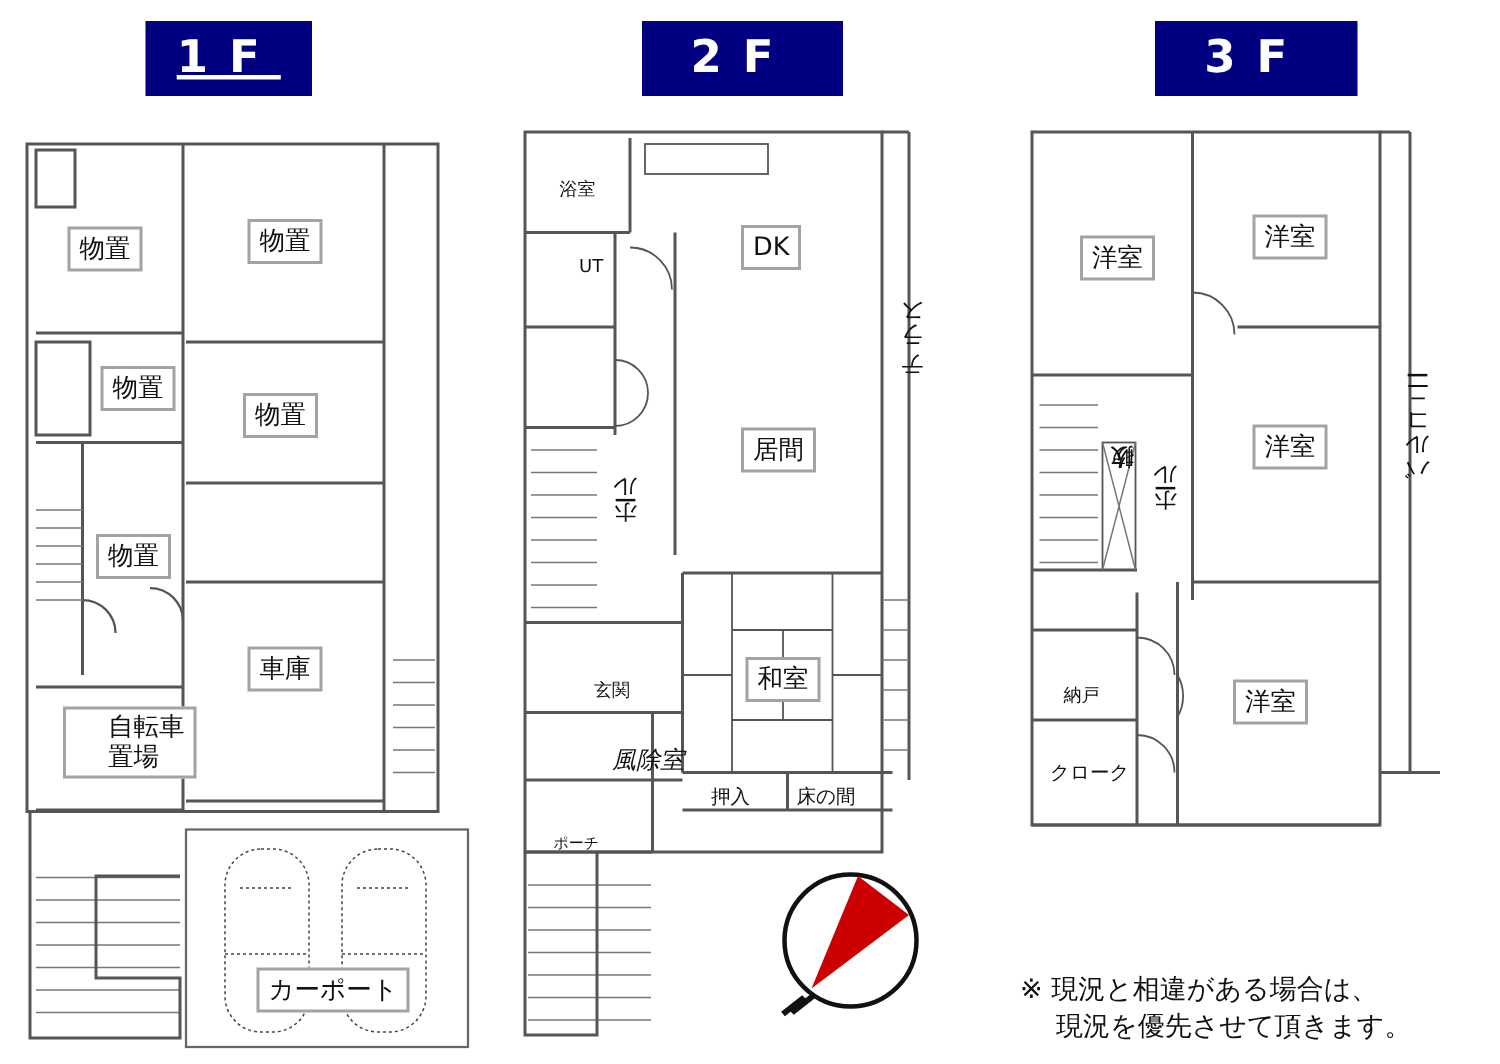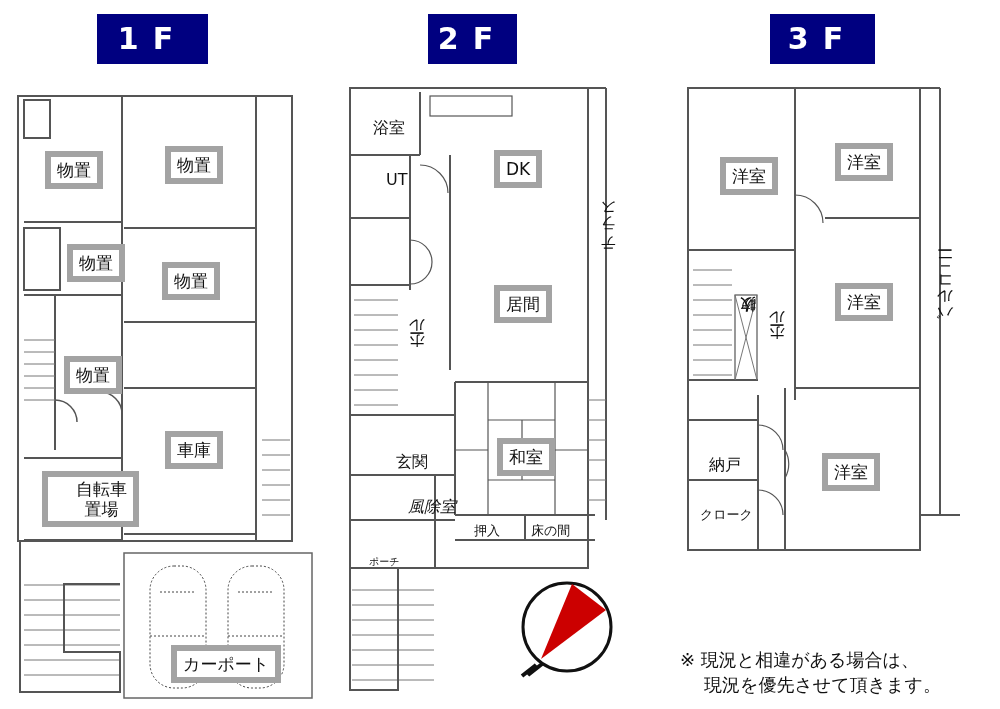--- a/index.html
+++ b/index.html
@@ -1,29 +1,29 @@
 <!DOCTYPE html>
 <html><head>
 <meta charset="utf-8">
 <style>
   html,body{margin:0;padding:0;background:#fff;}
   body{width:1000px;height:709px;position:relative;overflow:hidden;font-family:"DejaVu Sans","Liberation Sans",sans-serif;color:#111;}
   .floor-title{position:absolute;top:14px;height:50px;background:#000080;color:#fff;font-family:"DejaVu Sans",sans-serif;font-weight:bold;font-size:30px;letter-spacing:14px;text-align:center;line-height:50px;}
-  .label{position:absolute;background:#fff;border:6px solid #a3a3a3;font-size:17px;line-height:22px;padding:2px 6px;white-space:nowrap;text-align:center;}
-  .plain{position:absolute;font-size:16px;white-space:nowrap;background:transparent;}
+  .label{position:absolute;background:#fff;border:2px solid #a3a3a3;font-size:17px;line-height:22px;padding:2px 6px;white-space:nowrap;}
+  .plain{position:absolute;font-size:12px;white-space:nowrap;background:transparent;}
   .vert{writing-mode:vertical-rl;font-size:16px;position:absolute;white-space:nowrap;}
   svg{position:absolute;left:0;top:0;}
   .note{position:absolute;font-size:18px;line-height:24px;white-space:nowrap;}
 </style>
 </head>
 <body>
 
-<div class="floor-title" style="left:97px;width:111px;">1F</div>
-<div class="floor-title" style="left:428px;width:89px;">2F</div>
-<div class="floor-title" style="left:770px;width:105px;">3F</div>
+<div class="floor-title" style="left:97px;width:111px;text-decoration:underline;">1F</div>
+<div class="floor-title" style="left:428px;width:134px;">2F</div>
+<div class="floor-title" style="left:770px;width:135px;">3F</div>
 
 <svg width="1000" height="709">
   <g fill="none" stroke="#555" stroke-width="2">
 
     <rect x="18" y="96" width="274" height="445"></rect>
     <line x1="122" y1="96" x2="122" y2="540"></line>
     <line x1="256" y1="96" x2="256" y2="540"></line>
     <line x1="24" y1="222" x2="122" y2="222"></line>
     <line x1="124" y1="228" x2="256" y2="228"></line>
     <line x1="124" y1="322" x2="256" y2="322"></line>

